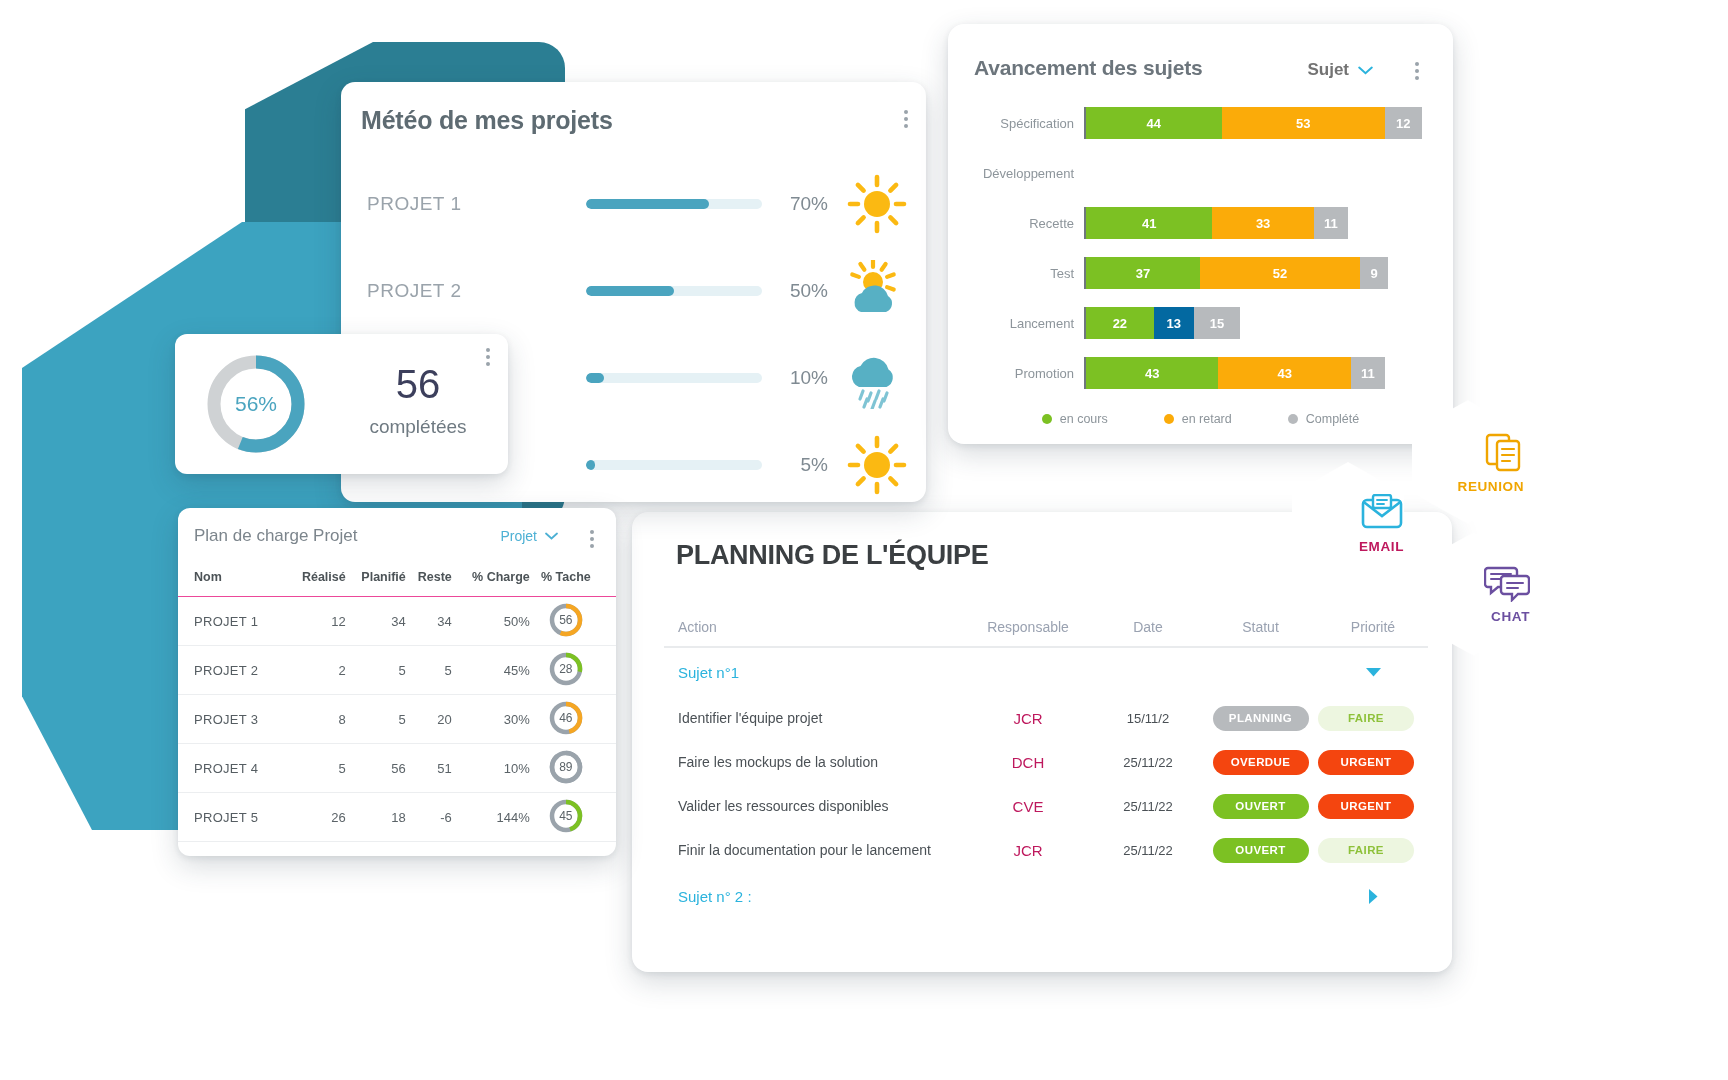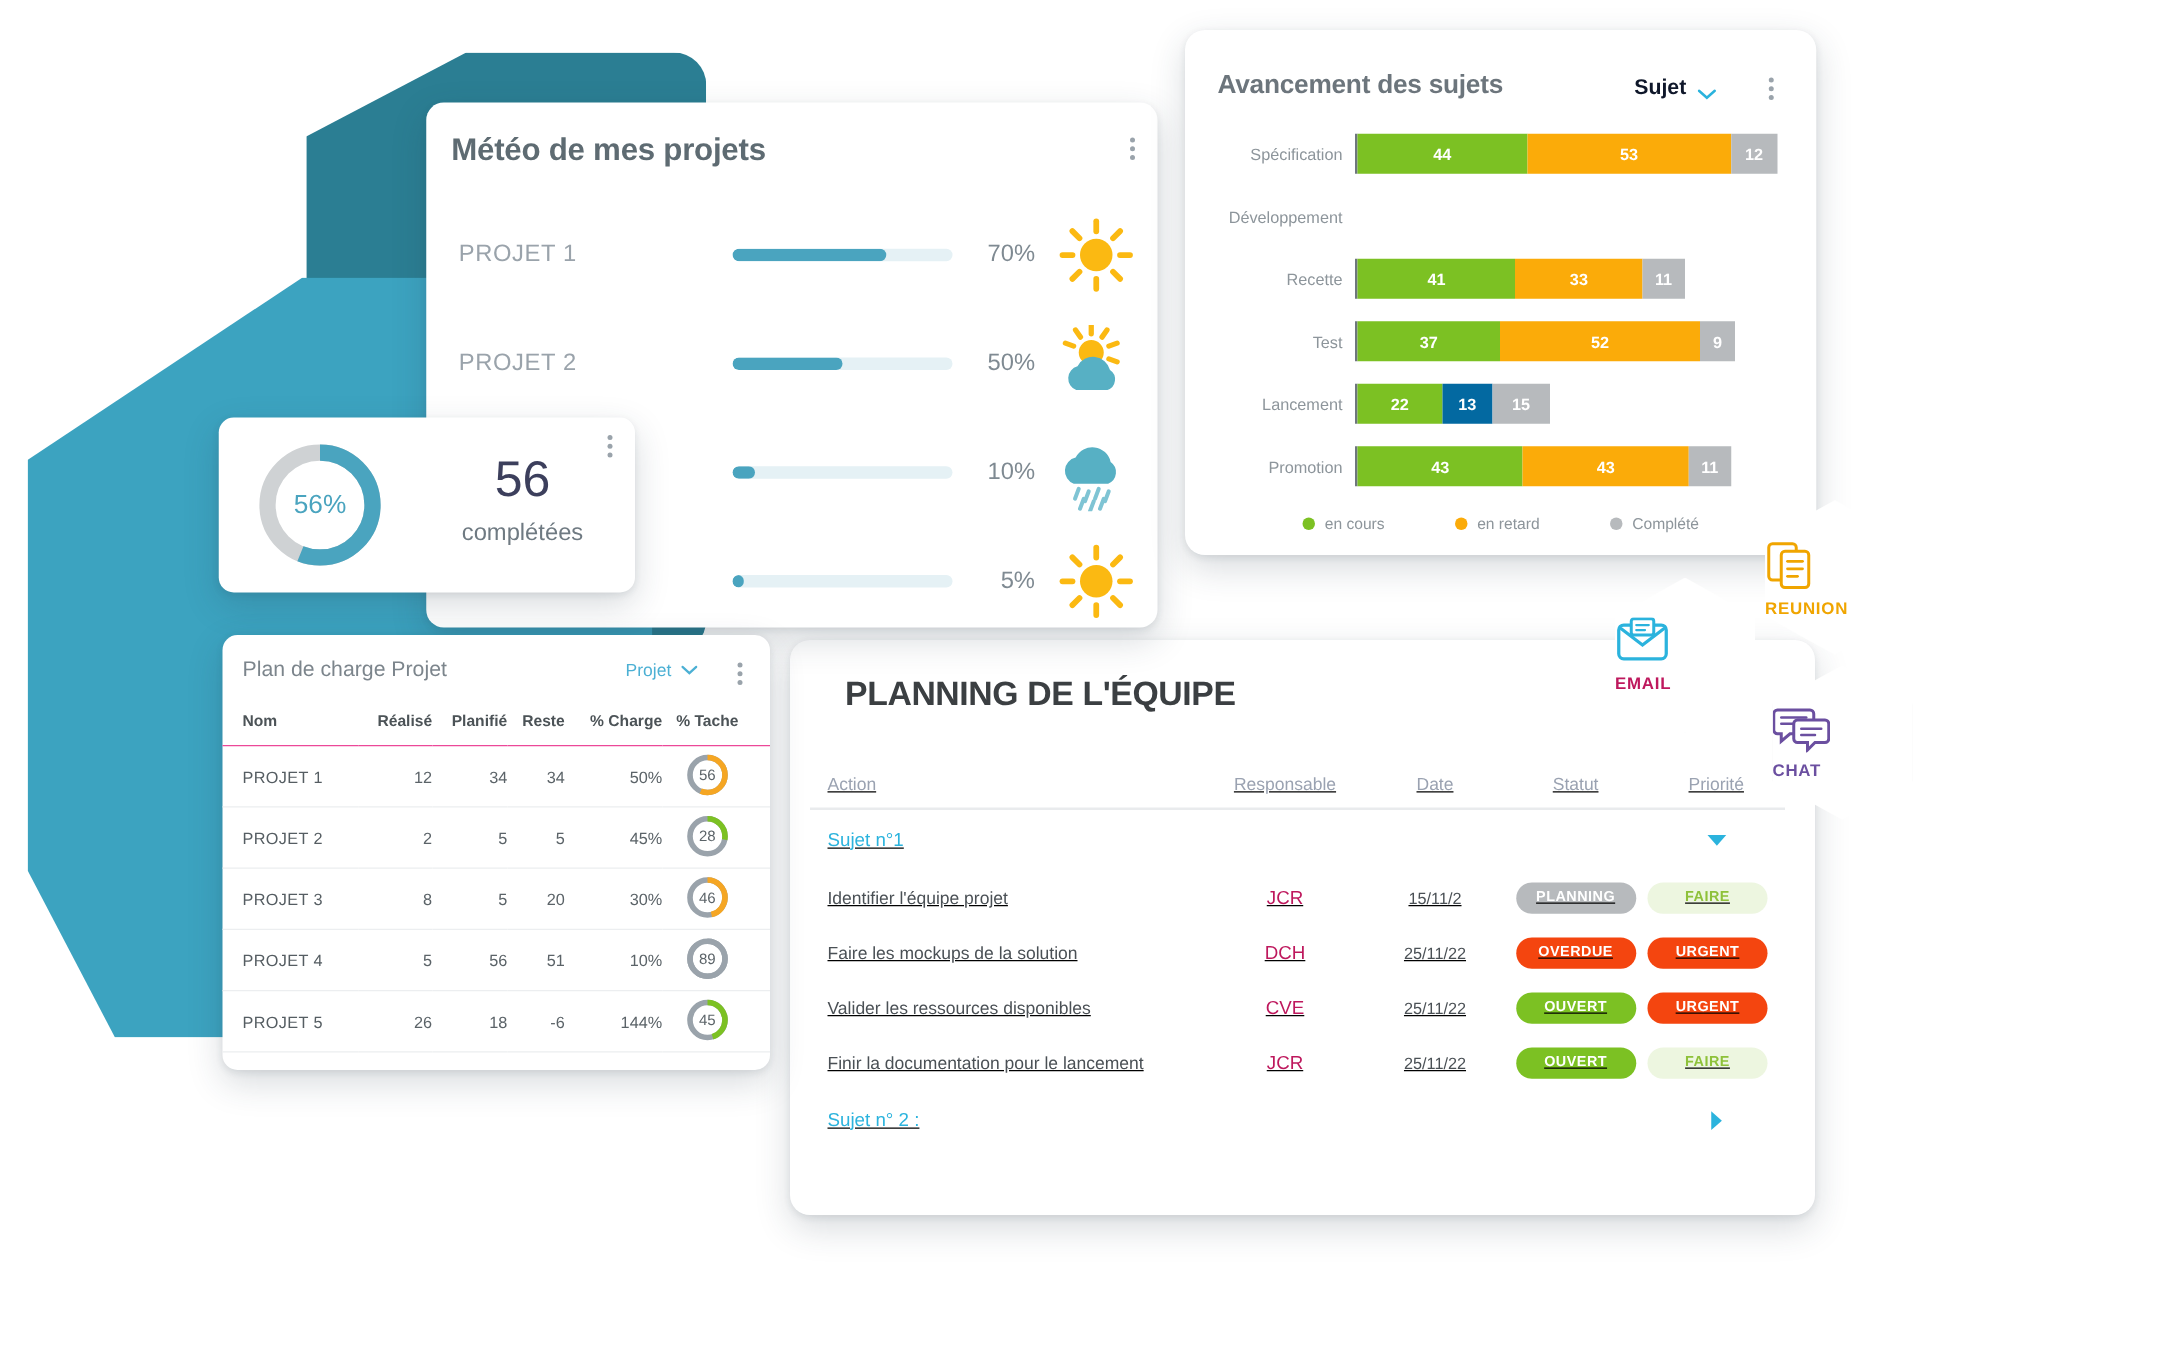--- a/index.html
+++ b/index.html
@@ -131,22 +131,22 @@
   #avanc-card {
     left: 948px; top: 24px; width: 505px; height: 420px;
     z-index: 9; border-radius: 16px;
   }
   #avanc-card .av-title {
     position: absolute; left: 26px; top: 32px;
     font-size: 21px; color: #6c757c; font-weight: bold; letter-spacing: -.2px;
   }
   #avanc-card .av-filter {
     position: absolute; right: 80px; top: 36px;
-    font-size: 17px; color: #0f172a; font-weight: bold;
-    display: flex; align-items: flex-end; gap: 9px;
+    font-size: 17px; color: #737373; font-weight: bold;
+    display: flex; align-items: center; gap: 9px;
   }
   #avanc-card .kebab { position: absolute; right: 34px; top: 38px; }
   .av-plot { position: absolute; left: 22px; top: 74px; right: 22px; }
   .av-row { display: flex; align-items: center; height: 50px; }
   .av-cat {
     width: 114px; text-align: right; padding-right: 10px;
     font-size: 13px; color: #8d959b;
   }
   .av-bars { flex: 1; display: flex; align-items: center; height: 32px;
              border-left: 2px solid #6e777d; }
@@ -161,21 +161,21 @@
 
   
   #planning-card {
     left: 632px; top: 512px; width: 820px; height: 460px;
     z-index: 5; border-radius: 16px;
   }
   #planning-card .pl-title {
     position: absolute; left: 44px; top: 28px;
     font-size: 27px; font-weight: bold; color: #3b3f42; letter-spacing: -.3px;
   }
-  .pl-table { position: absolute; left: 16px; right: 24px; top: 96px; text-decoration: underline; }
+  .pl-table { position: absolute; left: 32px; right: 24px; top: 96px; }
   .pl-head {
     display: flex; align-items: center; height: 40px;
     border-bottom: 2px solid #e9ebed;
     font-size: 14px; color: #9aa2b1;
   }
   .pl-head .c-action { flex: 1; padding-left: 14px; }
   .pl-head .c-resp { width: 130px; text-align: center; }
   .pl-head .c-date { width: 110px; text-align: center; }
   .pl-head .c-stat { width: 115px; text-align: center; }
   .pl-head .c-prio { width: 110px; text-align: center; }
@@ -199,21 +199,21 @@
   .pill.gray { background: #b7babd; }
   .pill.red { background: #f4450f; }
   .pill.green { background: #7cc123; }
   .pill.faire { background: #edf6e0; color: #8ec13a; }
 
   
   .hex {
     position: absolute; width: 112px; height: 124px;
     background: #ffffff;
     clip-path: polygon(50% 0%, 100% 25%, 100% 75%, 50% 100%, 0% 75%, 0% 25%);
-    display: flex; flex-direction: column; align-items: flex-start; justify-content: center;
+    display: flex; flex-direction: column; align-items: flex-end; justify-content: center;
     gap: 7px;
     filter: drop-shadow(0 6px 14px rgba(40,55,70,0.22));
   }
   .hex .hx-label { font-size: 13.5px; font-weight: bold; letter-spacing: .6px; }
   #hex-reunion { left: 1412px; top: 400px; z-index: 12; }
   #hex-reunion .hx-label { color: #f0a500; }
   #hex-email { left: 1292px; top: 462px; z-index: 12; }
   #hex-email .hx-label { color: #be185d; }
   #hex-chat { left: 1418px; top: 532px; z-index: 12; }
   #hex-chat .hx-label { color: #6b4fa0; }

